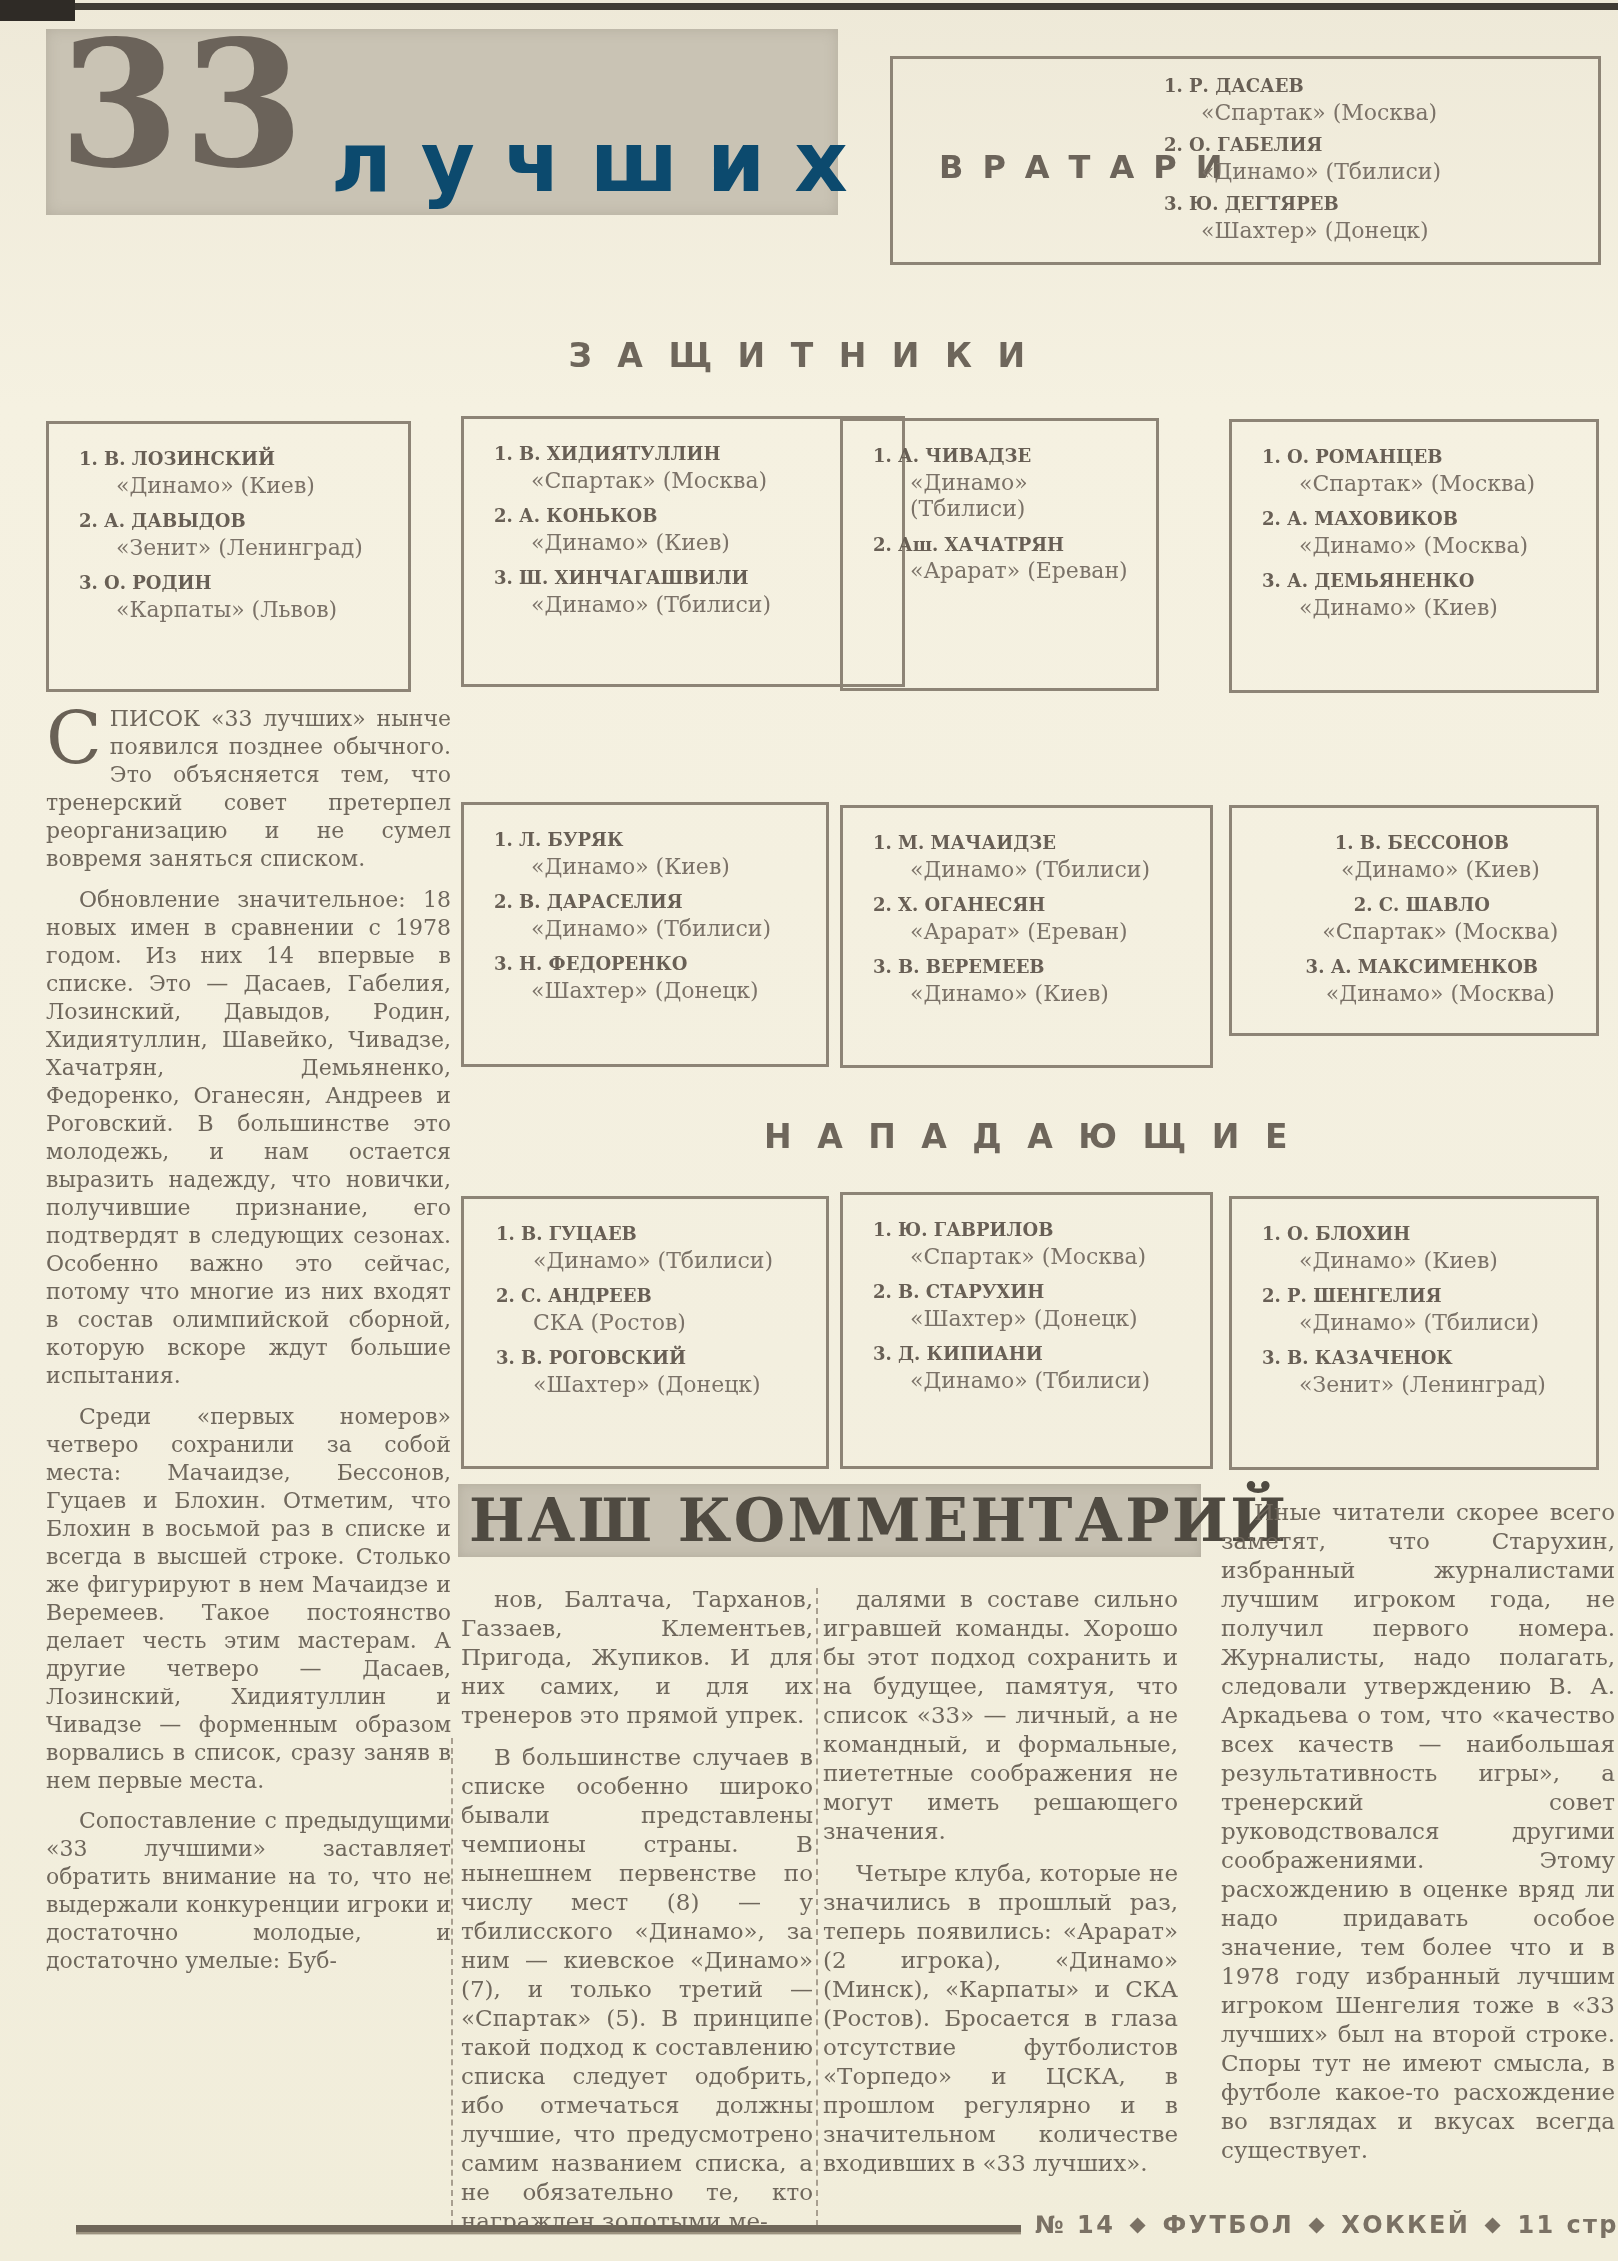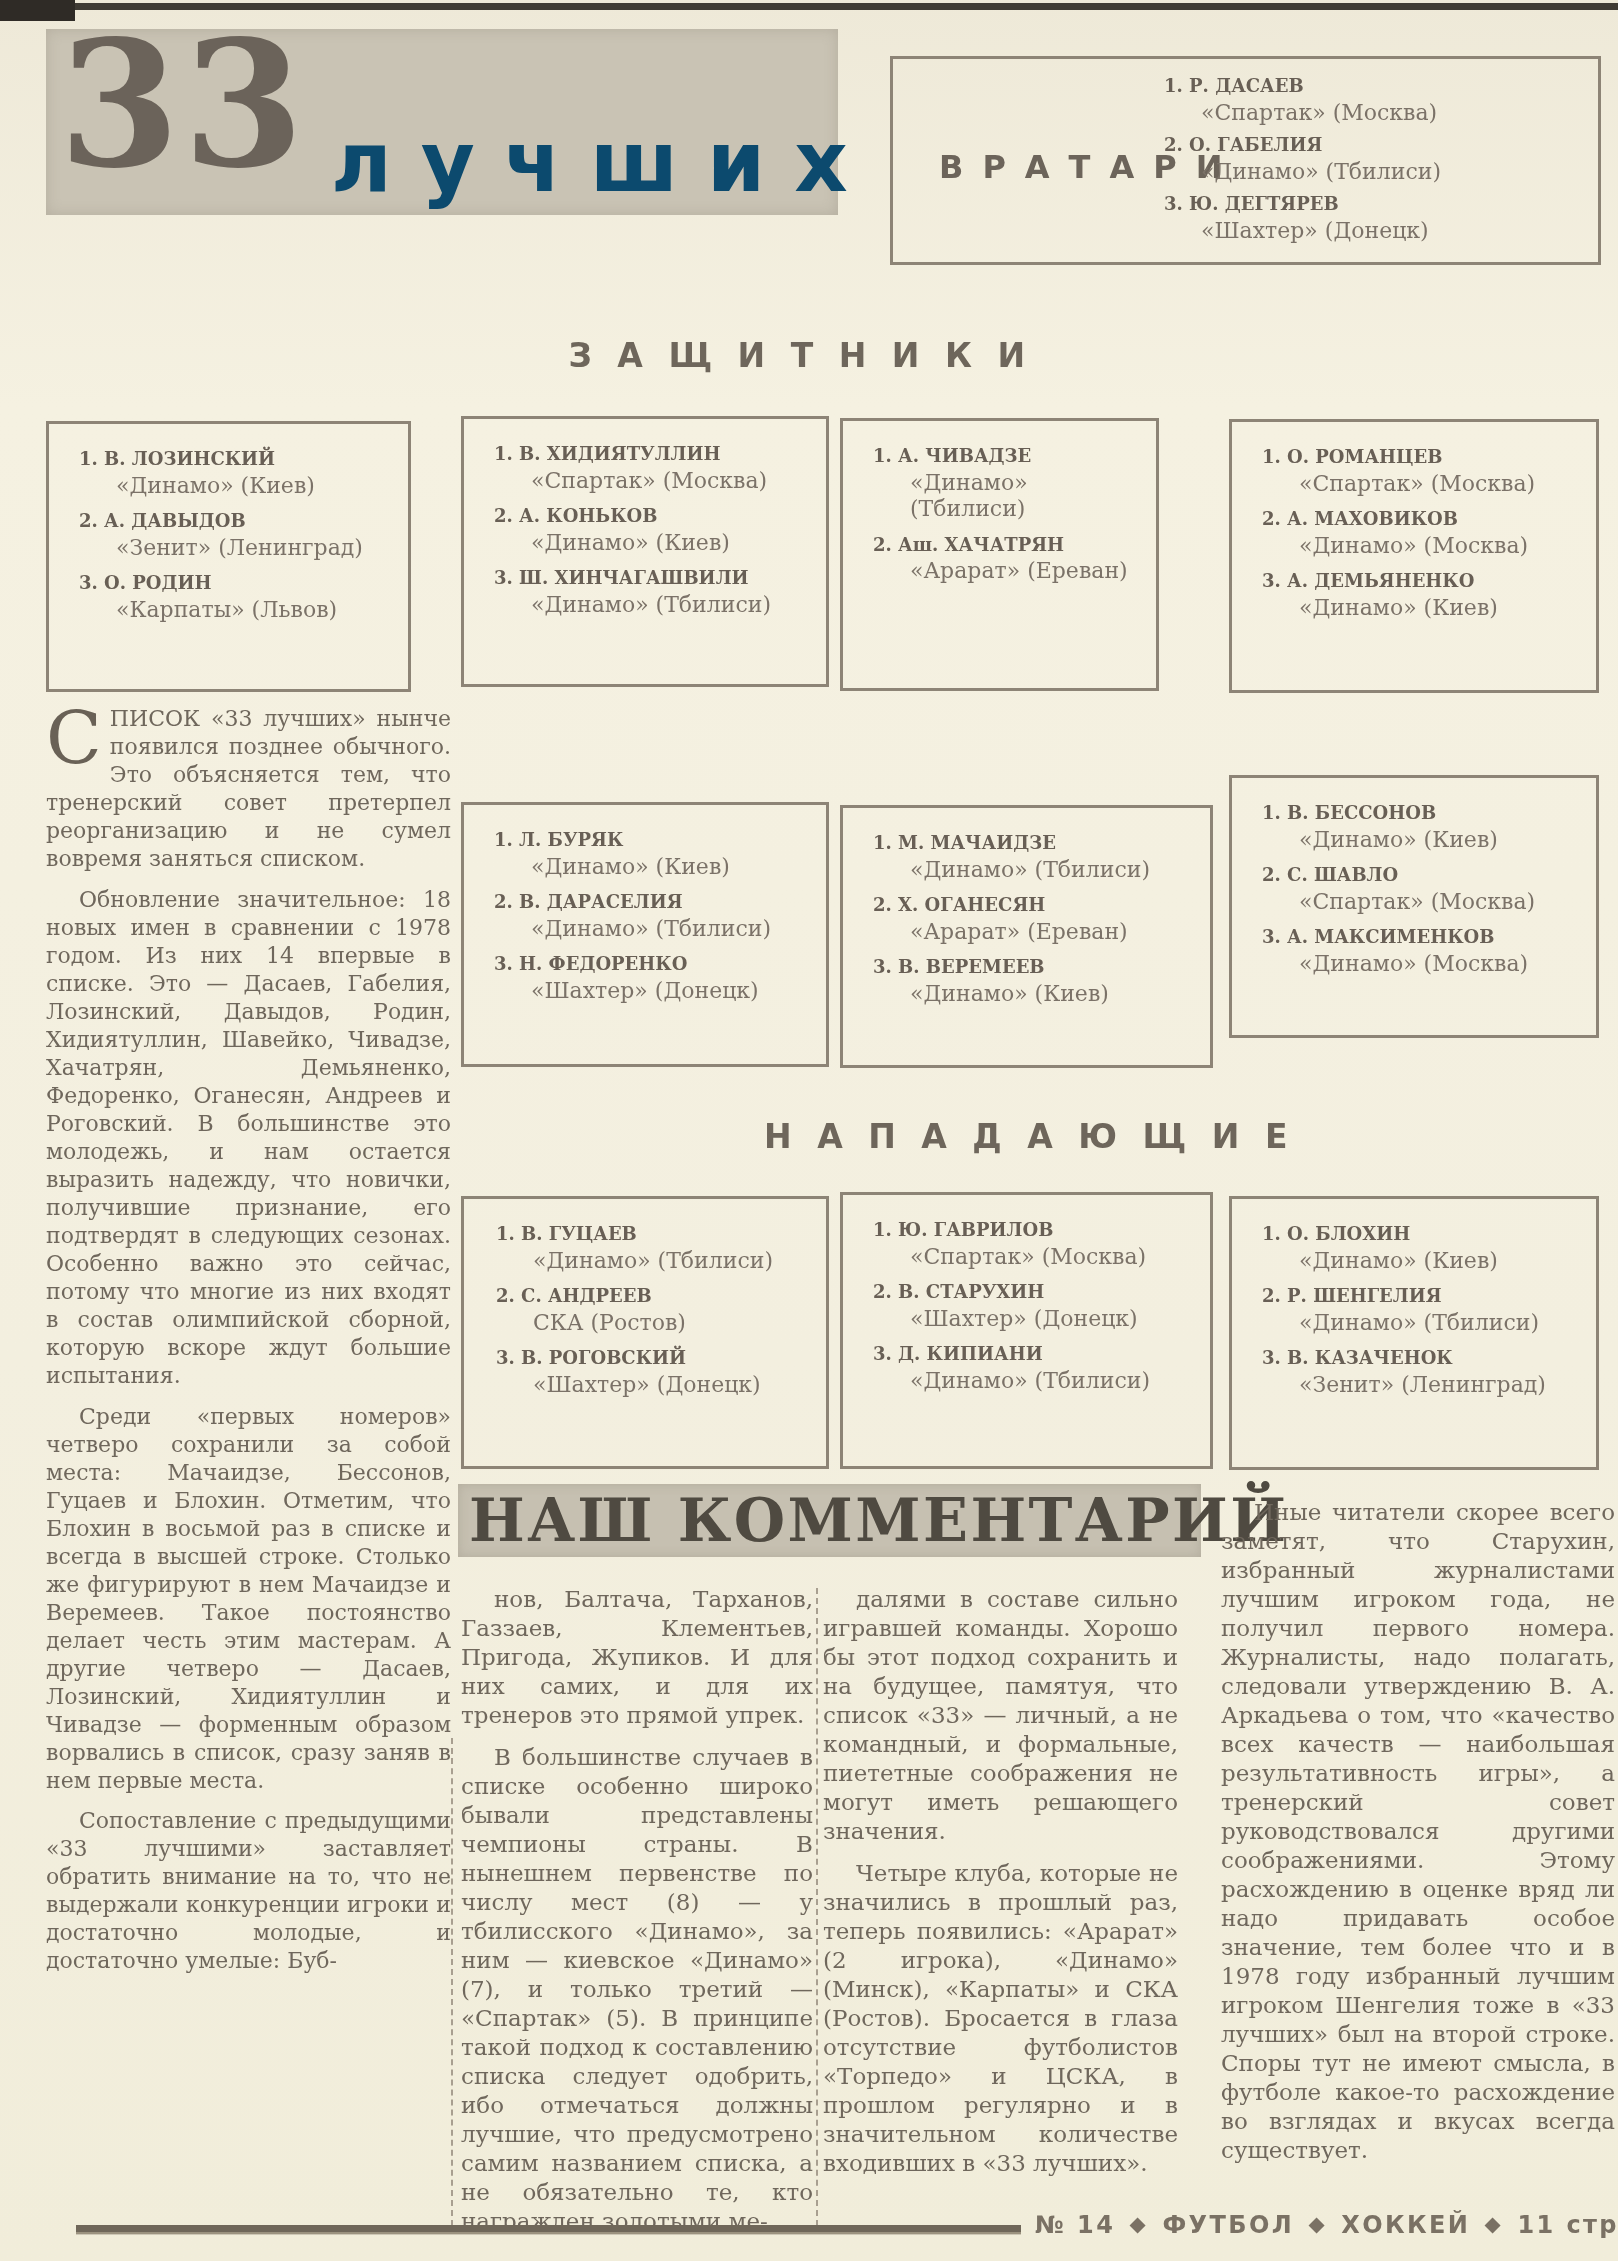--- a/index.html
+++ b/index.html
@@ -106,21 +106,21 @@
     <div class="entry">
       <div class="entry-name">2. А. ДАВЫДОВ</div>
       <div class="entry-club">«Зенит» (Ленинград)</div>
     </div>
     <div class="entry">
       <div class="entry-name">3. О. РОДИН</div>
       <div class="entry-club">«Карпаты» (Львов)</div>
     </div>
   </div>
 
-  <div class="pbox" style="left:461px;top:416px;width:368px;height:271px;">
+  <div class="pbox" style="left:461px;top:416px;width:444px;height:271px;">
     <div class="entry">
       <div class="entry-name">1. В. ХИДИЯТУЛЛИН</div>
       <div class="entry-club">«Спартак» (Москва)</div>
     </div>
     <div class="entry">
       <div class="entry-name">2. А. КОНЬКОВ</div>
       <div class="entry-club">«Динамо» (Киев)</div>
     </div>
     <div class="entry">
       <div class="entry-name">3. Ш. ХИНЧАГАШВИЛИ</div>
@@ -185,21 +185,21 @@
     <div class="entry">
       <div class="entry-name">2. Х. ОГАНЕСЯН</div>
       <div class="entry-club">«Арарат» (Ереван)</div>
     </div>
     <div class="entry">
       <div class="entry-name">3. В. ВЕРЕМЕЕВ</div>
       <div class="entry-club">«Динамо» (Киев)</div>
     </div>
   </div>
 
-  <div class="pbox" style="left:1229px;top:775px;width:370px;height:263px;">
+  <div class="pbox" style="left:1229px;top:805px;width:370px;height:231px;text-align:center;">
     <div class="entry">
       <div class="entry-name">1. В. БЕССОНОВ</div>
       <div class="entry-club">«Динамо» (Киев)</div>
     </div>
     <div class="entry">
       <div class="entry-name">2. С. ШАВЛО</div>
       <div class="entry-club">«Спартак» (Москва)</div>
     </div>
     <div class="entry">
       <div class="entry-name">3. А. МАКСИМЕНКОВ</div>

